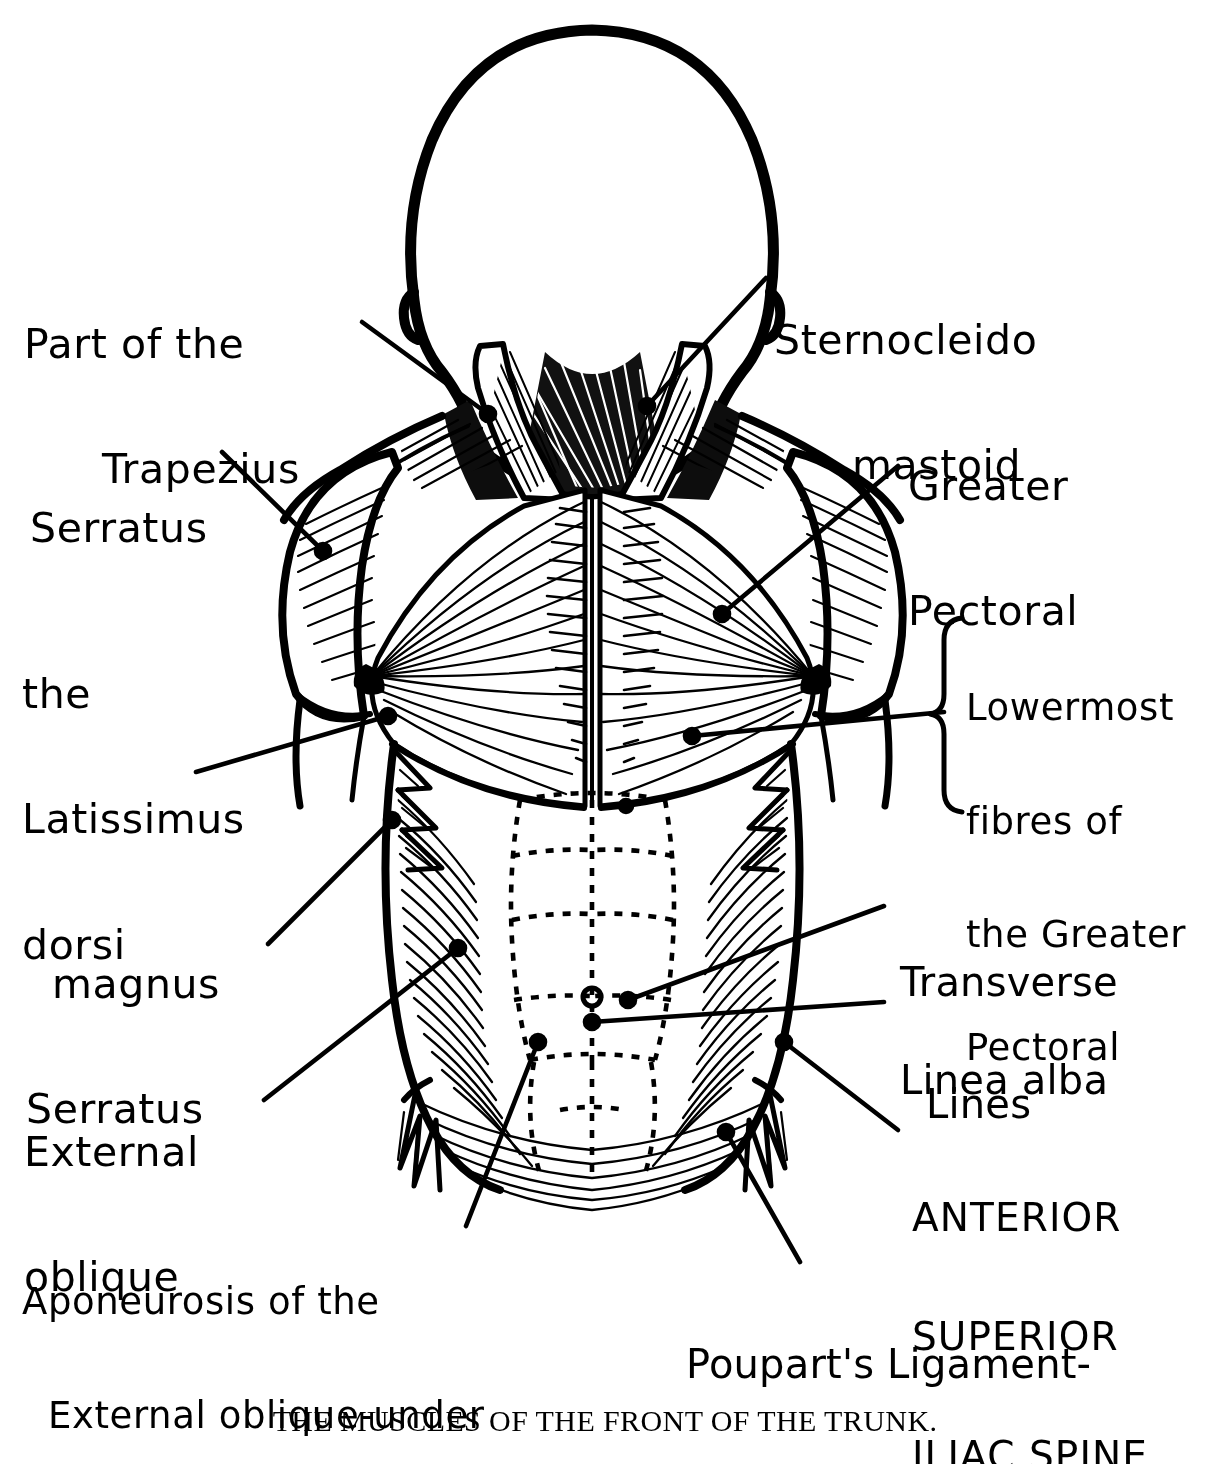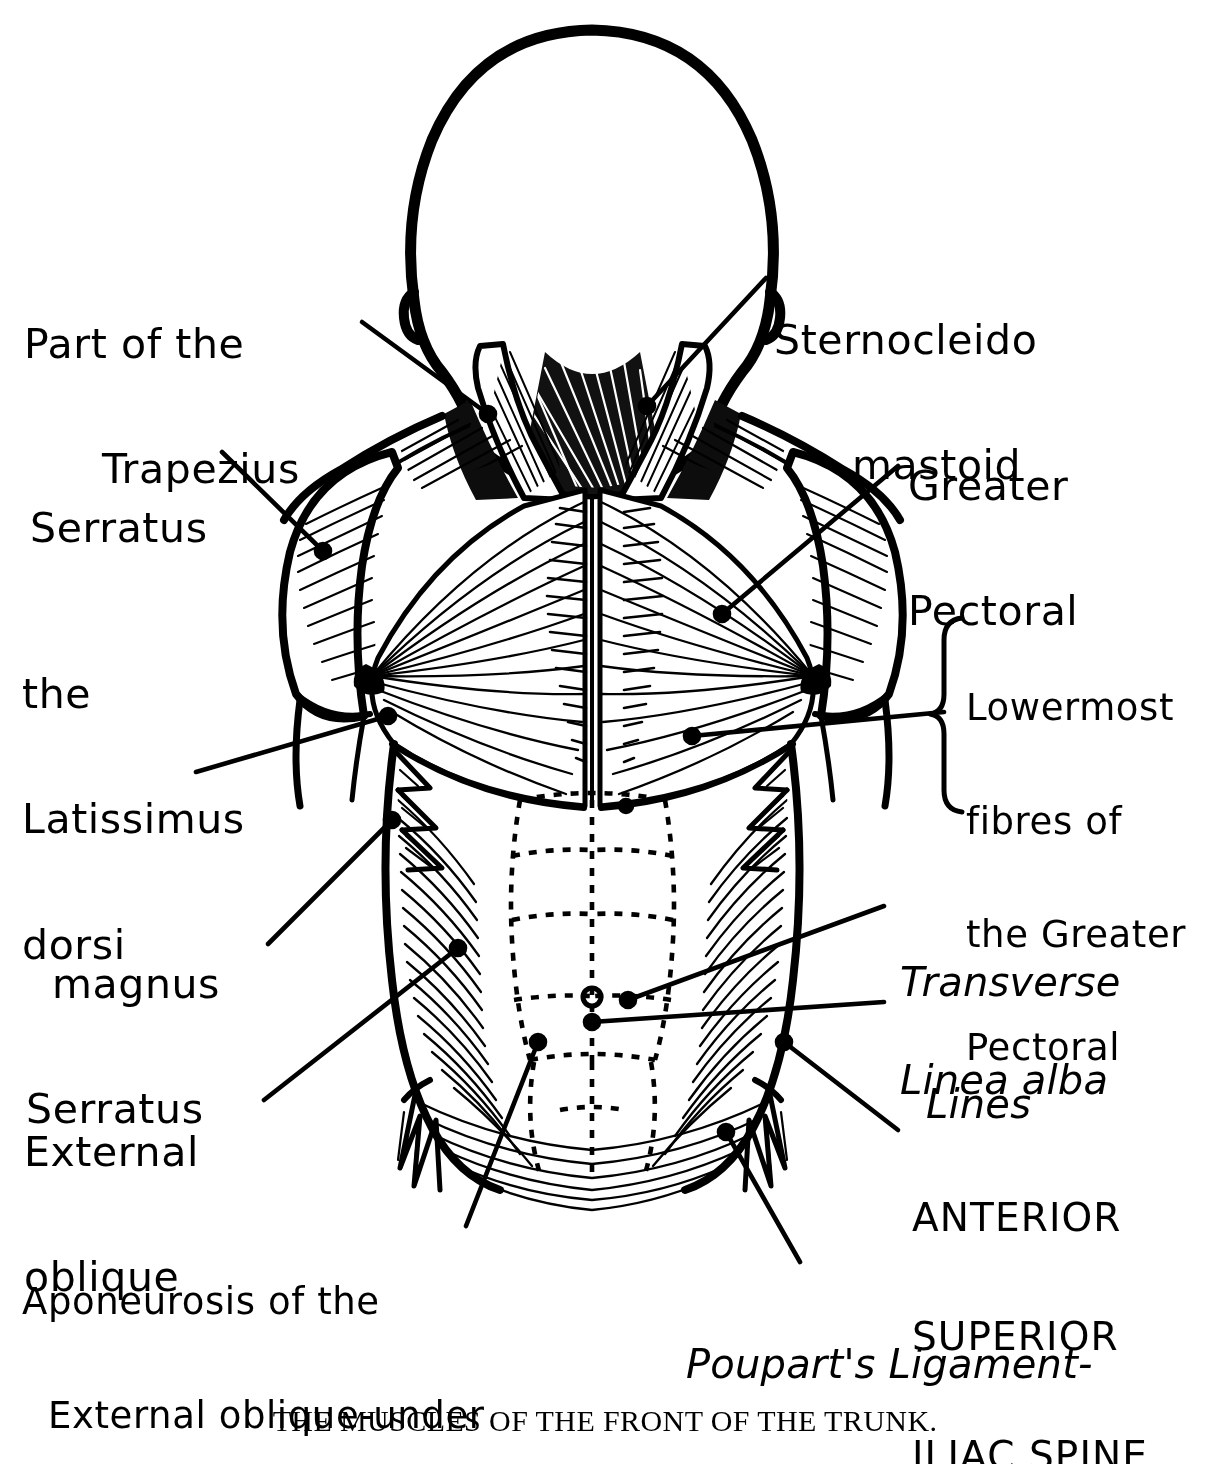--- a/index.html
+++ b/index.html
@@ -4,21 +4,21 @@
 <style>
   html,body{margin:0;padding:0;background:#ffffff;}
   body{width:1210px;height:1464px;overflow:hidden;
        font-family:"DejaVu Sans",sans-serif;}
   #stage{position:relative;width:1210px;height:1464px;background:#fff;}
   svg#fig{position:absolute;inset:0;width:1210px;height:1464px;}
 
   .lbl{position:absolute;color:#000;line-height:1.02;
        font-family:"DejaVu Sans",sans-serif;
        font-size:41px;letter-spacing:.6px;white-space:pre;}
-  .lbl.ital{font-style:italic;font-size:40px;letter-spacing:.2px;}
+  .lbl.ital{font-size:40px;letter-spacing:.2px;}
   .lbl.caps{font-size:39px;letter-spacing:1.1px;}
   .lbl.small{font-size:37px;}
   .lbl .ln{display:block;}
   .indent1{padding-left:78px;}
   .indent2{padding-left:26px;}
 
   #caption{position:absolute;left:0;right:0;top:1404px;text-align:center;
            font-family:Liberation Serif, serif;font-size:30px;color:#000;
            letter-spacing:.4px;}
 </style>

